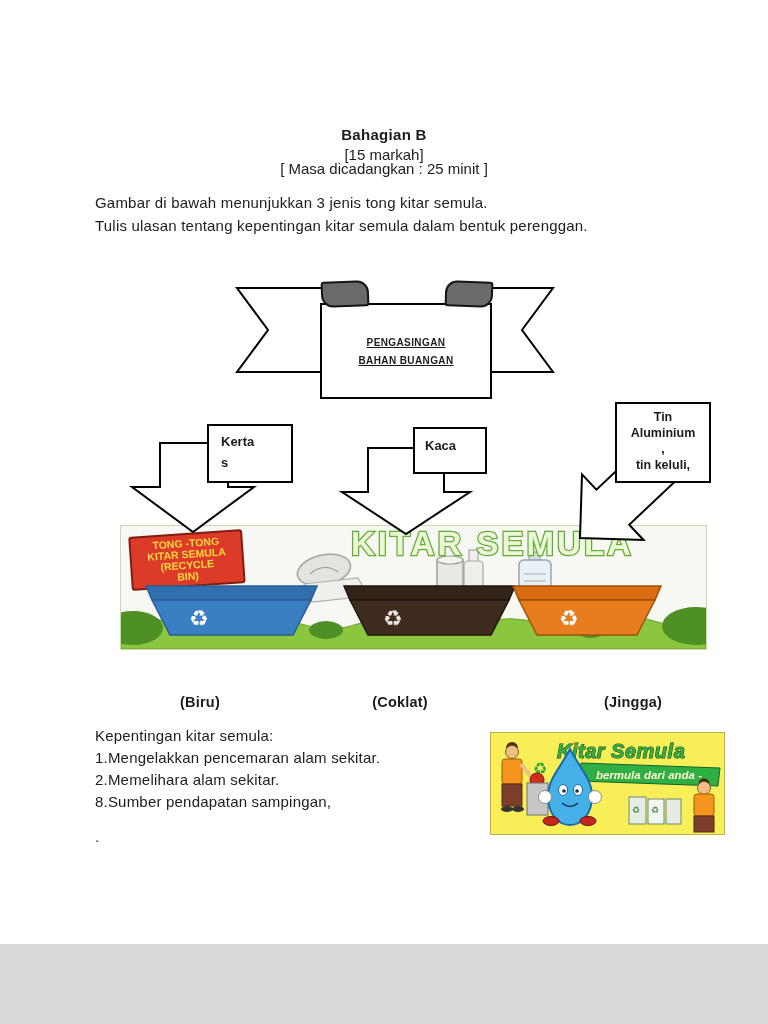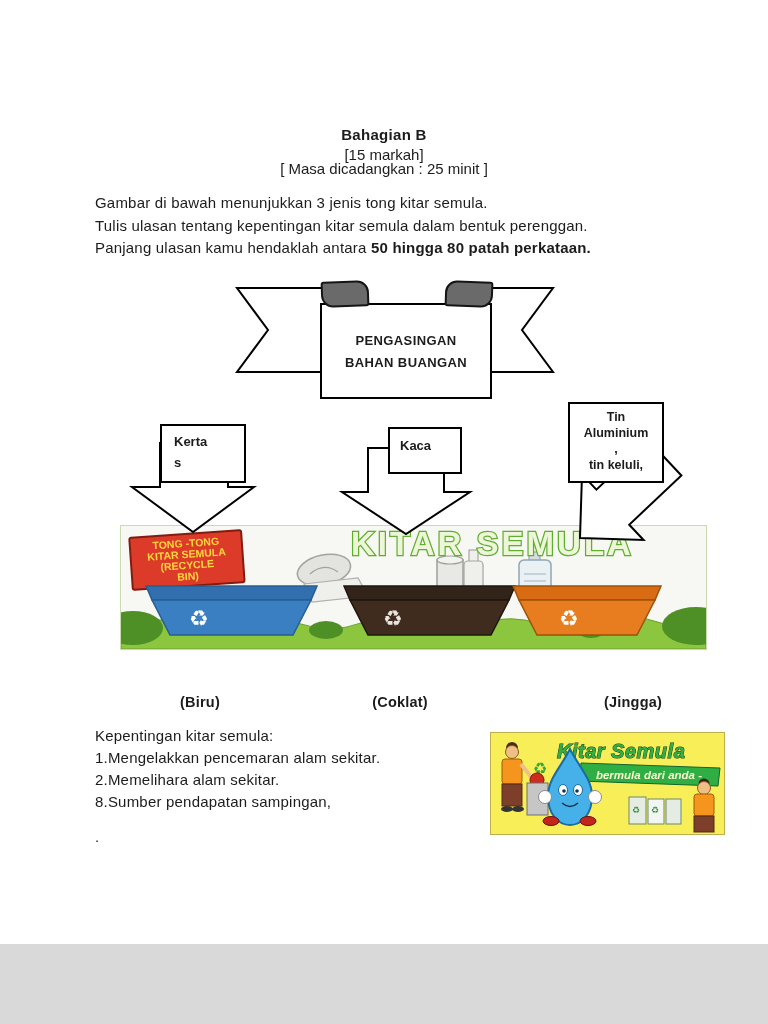--- a/index.html
+++ b/index.html
@@ -13,29 +13,29 @@
   .time   { top:160px; font-size:15px; }
 
   .intro { position:absolute; left:95px; top:192px; width:625px; font-size:15px; line-height:22.5px; letter-spacing:0.2px; }
 
   .diagram-svg { position:absolute; left:0; top:270px; z-index:2; }
 
   .banner-box {
     position:absolute; left:320px; top:303px; width:168px; height:92px;
     border:2px solid #000; background:#fff; z-index:3;
     display:flex; flex-direction:column; justify-content:center; align-items:center; gap:7px;
-    font-weight:bold; font-size:13px; letter-spacing:0.4px; text-align:center;
+    font-weight:bold; font-size:10px; letter-spacing:0.4px; text-align:center;text-decoration:underline;
   }
   .curl { position:absolute; width:44px; height:22px; background:#6a6a6a; border:2px solid #151515; z-index:4; }
   .curl-left  { left:321px; top:281px; border-radius:3px 12px 3px 12px; transform:rotate(-2deg); }
   .curl-right { left:445px; top:281px; border-radius:12px 3px 12px 3px; transform:rotate(2deg); }
 
-  .label-box { position:absolute; background:#fff; border:2px solid #000; font-weight:bold; z-index:3; }
+  .label-box { position:absolute; background:#fff; border:2px solid #000; font-weight:bold; z-index:3;margin-left:47px; }
   .box-paper { left:160px; top:424px; width:70px; height:50px; font-size:13px; padding:5px 0 0 12px; line-height:21px; }
-  .box-glass { left:388px; top:427px; width:60px; height:34px; font-size:13px; padding:9px 0 0 10px; }
+  .box-glass { left:366px; top:427px; width:60px; height:34px; font-size:13px; padding:9px 0 0 10px; }
   .box-metal { left:568px; top:402px; width:92px; height:72px; font-size:12.5px; line-height:16px; text-align:center; padding-top:5px; }
 
   .bins-figure { position:absolute; left:120px; top:525px; width:585px; height:123px; background:#f7f7f3; border:1px solid #cbd9ae; z-index:1; }
 
   .bin-label { position:absolute; top:694px; transform:translateX(-50%); font-weight:bold; font-size:14.5px; letter-spacing:0.2px; }
 
   .importance { position:absolute; left:95px; top:725px; font-size:15px; line-height:22px; letter-spacing:0.2px; }
   .importance .head { font-weight:normal; }
   .trailing-dot { position:absolute; left:95px; top:828px; font-size:15px; }
 
@@ -48,21 +48,20 @@
 
 <div class="page">
 
   <div class="center title">Bahagian B</div>
   <div class="center marks">[15 markah]</div>
   <div class="center time">[ Masa dicadangkan : 25 minit ]</div>
 
   <div class="intro">
     <div>Gambar di bawah menunjukkan 3 jenis tong kitar semula.</div>
     <div>Tulis ulasan tentang kepentingan kitar semula dalam bentuk perenggan.</div>
-    <div><span>Panjang ulasan kamu hendaklah antara </span><b>50 hingga 80 patah perkataan.</b></div>
   </div>
 
   <svg class="diagram-svg" width="768" height="290" viewBox="0 270 768 290">
     <polygon points="325,288 237,288 268,330 237,372 325,372" fill="#ffffff" stroke="#000" stroke-width="2"></polygon>
     <polygon points="485,288 553,288 522,330 553,372 485,372" fill="#ffffff" stroke="#000" stroke-width="2"></polygon>
     <polygon points="160,443 228,443 228,487 254,487 193,532 132,487 160,487" fill="#ffffff" stroke="#000" stroke-width="2"></polygon>
     <polygon points="368,448 444,448 444,492 470,492 406,534 342,492 368,492" fill="#ffffff" stroke="#000" stroke-width="2"></polygon>
     <path d="M648.6,440.5 L681.4,475.5 L629.2,524.7 L643.6,540 L580,538 L582,474.4 L596.4,489.7 Z" fill="#ffffff" stroke="#000" stroke-width="2"></path>
   </svg>
 

